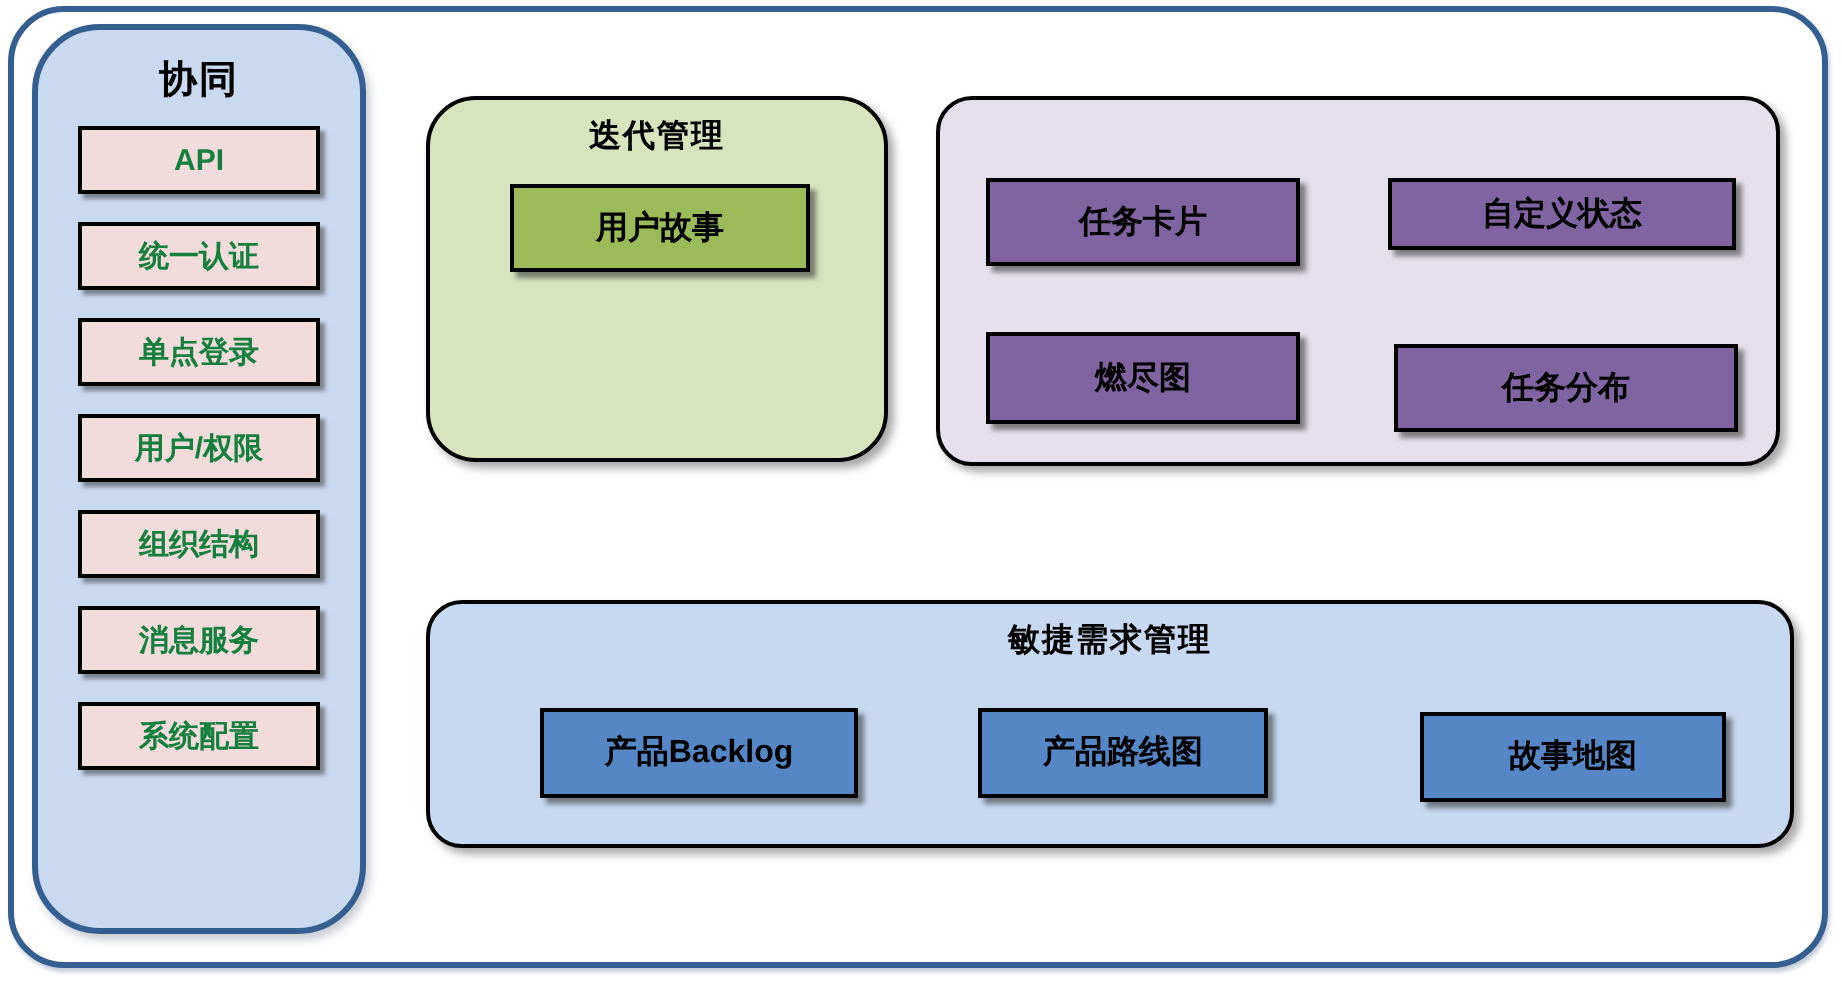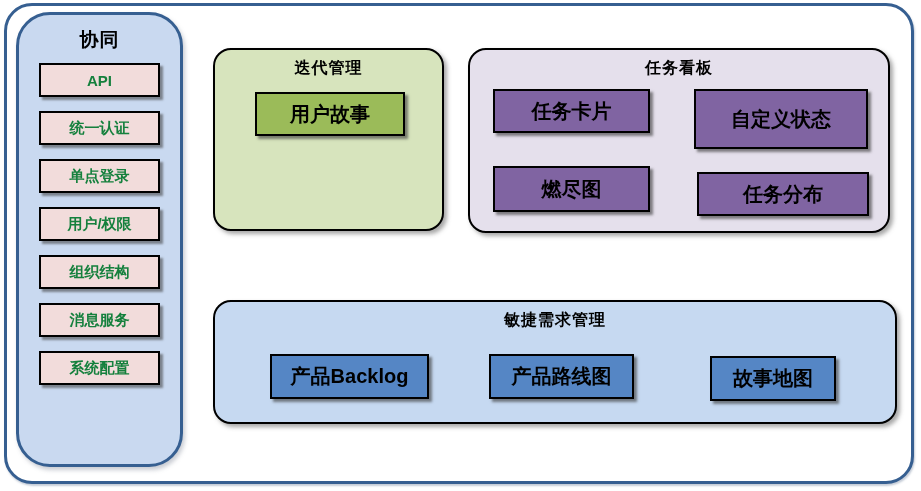--- a/index.html
+++ b/index.html
@@ -72,50 +72,50 @@
   }
   .panel-title {
     position: absolute;
     top: 8px; left: 0; right: 0;
     text-align: center;
     font-size: 16px;
     font-weight: bold;
     color: #000;
     letter-spacing: 1px;
   }
-  .panel-iteration { left: 213px; top: 48px; width: 231px; height: 183px; background: var(--green-panel); }
+  .panel-iteration { left: 213px; top: 48px; width: 231px; height: 183px; background: var(--green-panel); border-radius: 25px; }
   .panel-kanban    { left: 468px; top: 48px; width: 422px; height: 185px; background: var(--purple-panel); }
   .panel-reqs      { left: 213px; top: 300px; width: 684px; height: 124px; background: var(--blue-panel); }
   .box {
     position: absolute;
     border: 2px solid #000;
     box-sizing: border-box;
     box-shadow: 3px 3px 2.5px rgba(55,55,55,.6);
     display: flex;
     align-items: center;
     justify-content: center;
-    font-size: 20px;
+    font-size: 16px;
     font-weight: bold;
     color: #000;
   }
   .green-box  { background: var(--green-box); }
   .purple-box { background: var(--purple-box); }
   .blue-box   { background: var(--blue-box); }
   
   .box-user-story         { left: 40px;  top: 42px;  width: 150px; height: 44px; }
   .box-iteration-planning { left: 40px;  top: 102px; width: 150px; height: 44px; }
   
   .box-task-card          { left: 23px;  top: 39px;  width: 157px; height: 44px; }
-  .box-custom-status      { left: 224px; top: 39px;  width: 174px; height: 60px; }
+  .box-custom-status      { left: 224px; top: 39px;  width: 174px; height: 36px; }
   .box-burndown           { left: 23px;  top: 116px; width: 157px; height: 46px; }
   .box-task-distribution  { left: 227px; top: 122px; width: 172px; height: 44px; }
   
   .box-product-backlog    { left: 55px;  top: 52px;  width: 159px; height: 45px; }
   .box-product-roadmap    { left: 274px; top: 52px;  width: 145px; height: 45px; }
-  .box-story-map          { left: 495px; top: 54px;  width: 126px; height: 45px; }
+  .box-story-map          { left: 495px; top: 54px;  width: 153px; height: 45px; }
 </style>
 </head>
 <body>
 
 <div class="canvas">
 
   <div class="outer-frame"></div>
 
   <aside class="sidebar">
     <div class="sidebar-title">协同</div>
@@ -127,21 +127,20 @@
     <div class="sidebar-item">消息服务</div>
     <div class="sidebar-item">系统配置</div>
   </aside>
 
   <section class="panel panel-iteration">
     <div class="panel-title">迭代管理</div>
     <div class="box green-box box-user-story">用户故事</div>
   </section>
 
   <section class="panel panel-kanban">
-    <div class="panel-title">任务看板</div>
     <div class="box purple-box box-task-card">任务卡片</div>
     <div class="box purple-box box-custom-status">自定义状态</div>
     <div class="box purple-box box-burndown">燃尽图</div>
     <div class="box purple-box box-task-distribution">任务分布</div>
   </section>
 
   <section class="panel panel-reqs">
     <div class="panel-title">敏捷需求管理</div>
     <div class="box blue-box box-product-backlog">产品Backlog</div>
     <div class="box blue-box box-product-roadmap">产品路线图</div>

